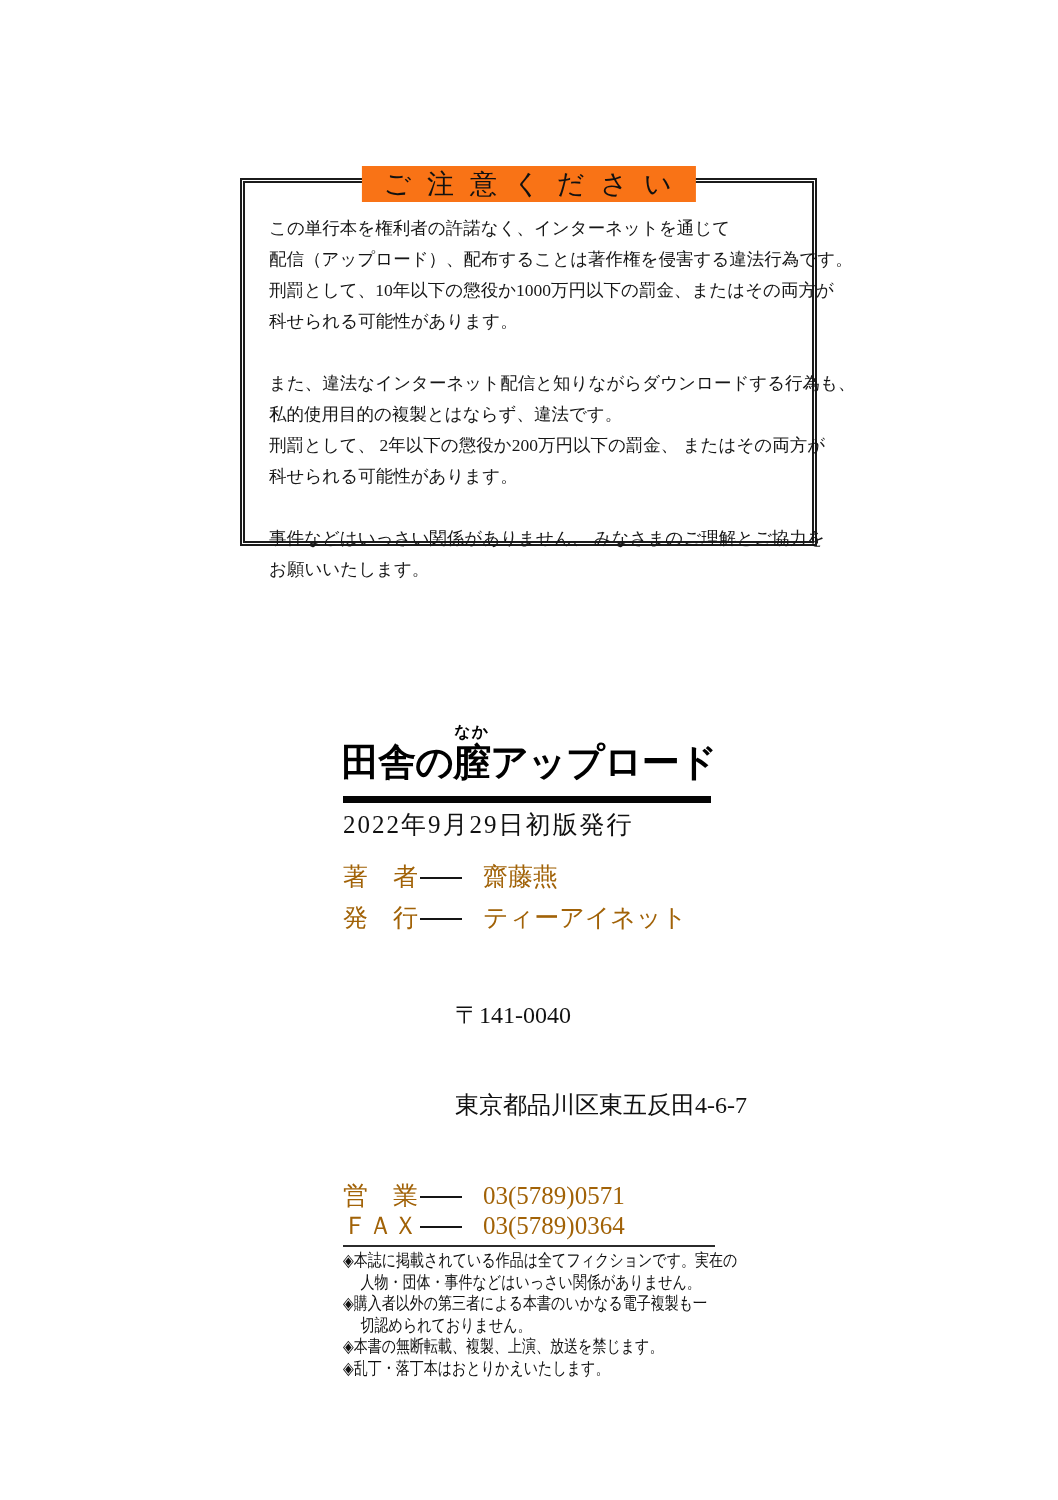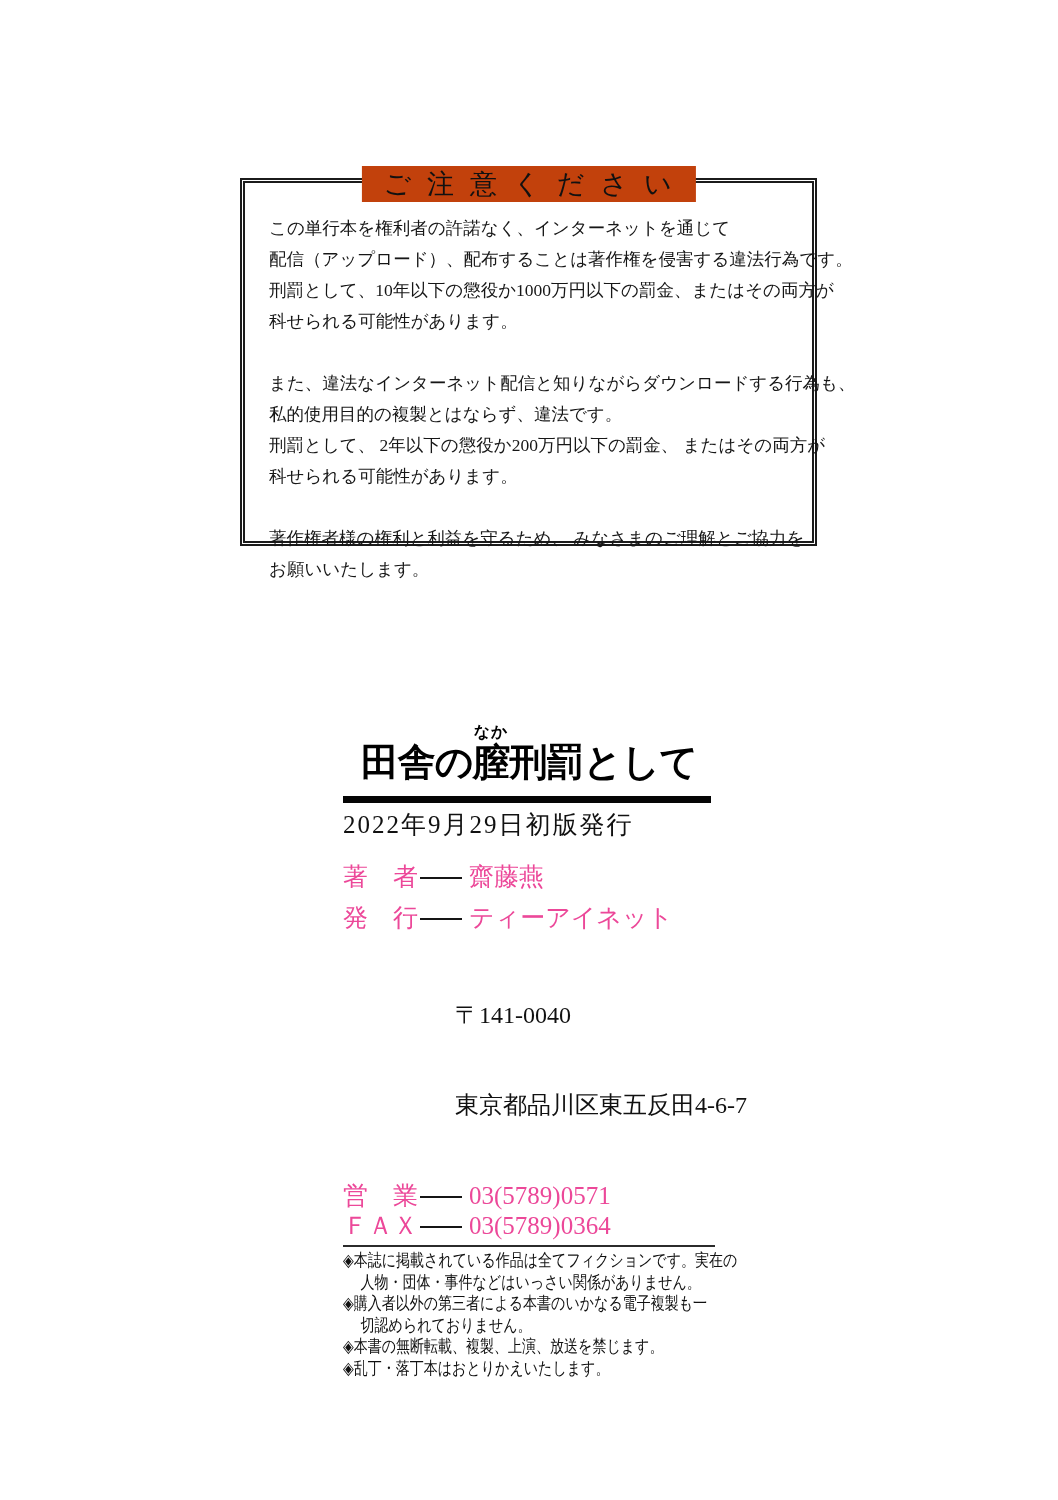--- a/index.html
+++ b/index.html
@@ -17,21 +17,21 @@
     position:absolute;
     left:240px;top:178px;
     width:577px;height:368px;
     box-sizing:border-box;
     border:5px double #1b1b1b;
   }
   .notice-legend{
     position:absolute;
     top:-17px;left:50%;
     transform:translateX(-50%);
-    background:#c2410c;
+    background:#f97316;
     font-size:27px;
     letter-spacing:16px;
     padding:0 8px 0 22px;
     white-space:nowrap;
     color:#111;
   }
   .notice-body{
     padding:30px 8px 0 24px;
   }
   .notice-para{
@@ -85,30 +85,30 @@
     color:#111;
   }
   .rows{margin-top:22px;}
   .info-row{
     display:flex;
     align-items:center;
     font-size:25px;
     line-height:30px;
     margin-bottom:11px;
     white-space:pre;
-    color:#ec4899;
+    color:#a16207;
   }
   .row-label{flex:none;}
   .row-dash{
     flex:none;
     width:42px;
     border-top:2px solid #151515;
     margin:2px 1px 0 2px;
   }
-  .row-value{margin-left:6px;text-align:center;}
+  .row-value{margin-left:20px;text-align:center;}
   .address{
     margin-top:-4px;
     padding-left:112px;
     font-size:24px;
     line-height:30px;
     white-space:pre;
     color:#111;
   }
   .phones{margin-top:1px;}
   .phones .info-row{margin-bottom:0;}
@@ -138,31 +138,31 @@
     <div class="notice-legend">ご注意ください</div>
     <div class="notice-body">
       <p class="notice-para">この単行本を権利者の許諾なく、インターネットを通じて
 配信（アップロード）、配布することは著作権を侵害する違法行為です。
 刑罰として、10年以下の懲役か1000万円以下の罰金、またはその両方が
 科せられる可能性があります。</p>
       <p class="notice-para">また、違法なインターネット配信と知りながらダウンロードする行為も、
 私的使用目的の複製とはならず、違法です。
 刑罰として、 2年以下の懲役か200万円以下の罰金、 またはその両方が
 科せられる可能性があります。</p>
-      <p class="notice-para">著作権者様の権利と利益を守るため、 みなさまのご理解とご協力を
+      <p class="notice-para">事件などはいっさい関係がありません、 みなさまのご理解とご協力を
 お願いいたします。</p>
     </div>
   </div>
 
   <div class="colophon">
 
     <div class="book-title">
       <span>田舎の</span>
         <span class="ruby-wrap"><span class="furigana">なか</span><span>膣</span></span>
-        <span>刑罰として</span>
+        <span>アップロード</span>
     </div>
 
     <div class="rule-thick"></div>
 
     <div class="pub-date">2022年9月29日初版発行</div>
 
     <div class="rows">
       <div class="info-row">
         <span class="row-label">著　者</span>
         <span class="row-dash"></span>

